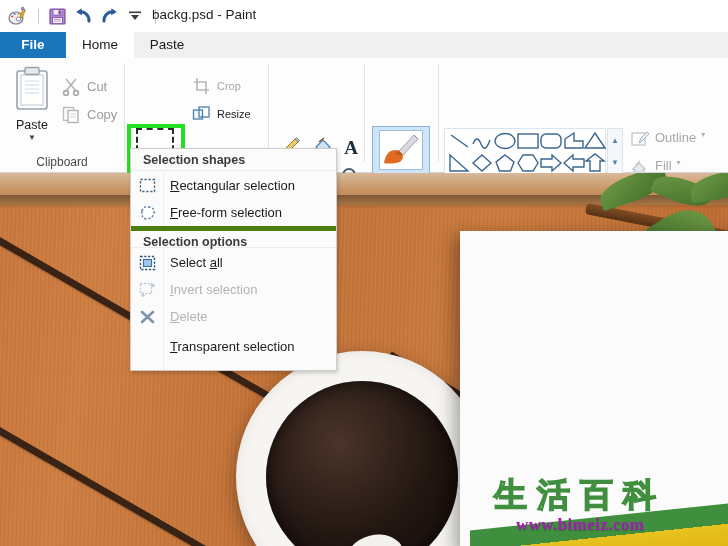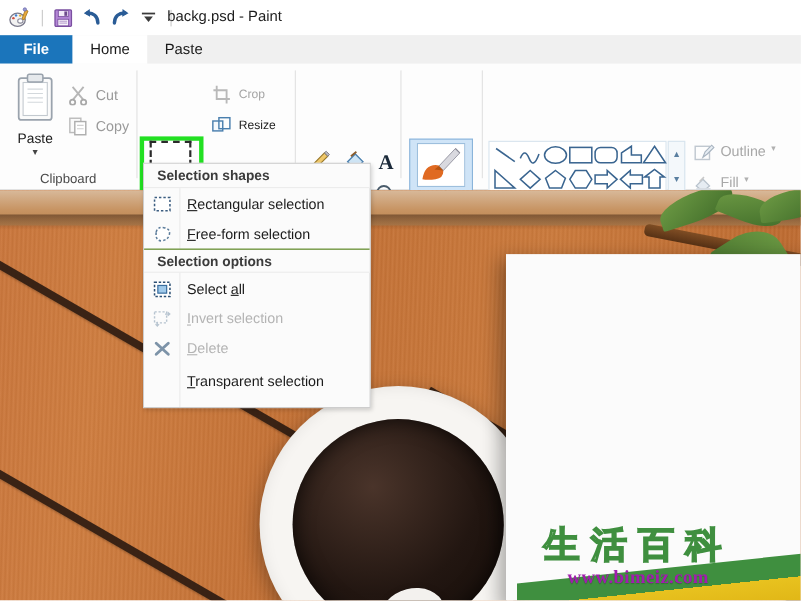--- a/index.html
+++ b/index.html
@@ -582,21 +582,21 @@
 
     <div class="mi" style="top:50px;">
       <span class="mi-ico">
         <svg width="17" height="16" viewBox="0 0 17 16">
           <path d="M3 6 q1 -5 7 -4 q6 1 5 6 q-1 5 -7 6 q-6 0 -5 -8 z" fill="#ffffff" stroke="#5a7b9a" stroke-width="1.4" stroke-dasharray="2.2 1.8"></path>
         </svg>
       </span>
       <span class="mi-lbl"><u>F</u>ree-form selection</span>
     </div>
 
-    <div class="menu-head" style="top:77px;border-top:1px solid #4d7c0f;">Selection options</div>
+    <div class="menu-head" style="top:77px;border-top:5px solid #4d7c0f;">Selection options</div>
 
     <div class="mi" style="top:100px;">
       <span class="mi-ico">
         <svg width="17" height="16" viewBox="0 0 17 16">
           <rect x="1.5" y="1.5" width="14" height="13" fill="#ffffff" stroke="#2b4f73" stroke-width="1.4" stroke-dasharray="2.2 1.6"></rect>
           <rect x="4.5" y="4.5" width="8" height="7" fill="#9fc9ea" stroke="#3a6e9e" stroke-width="1.1"></rect>
         </svg>
       </span>
       <span class="mi-lbl">Select <u>a</u>ll</span>
     </div>

